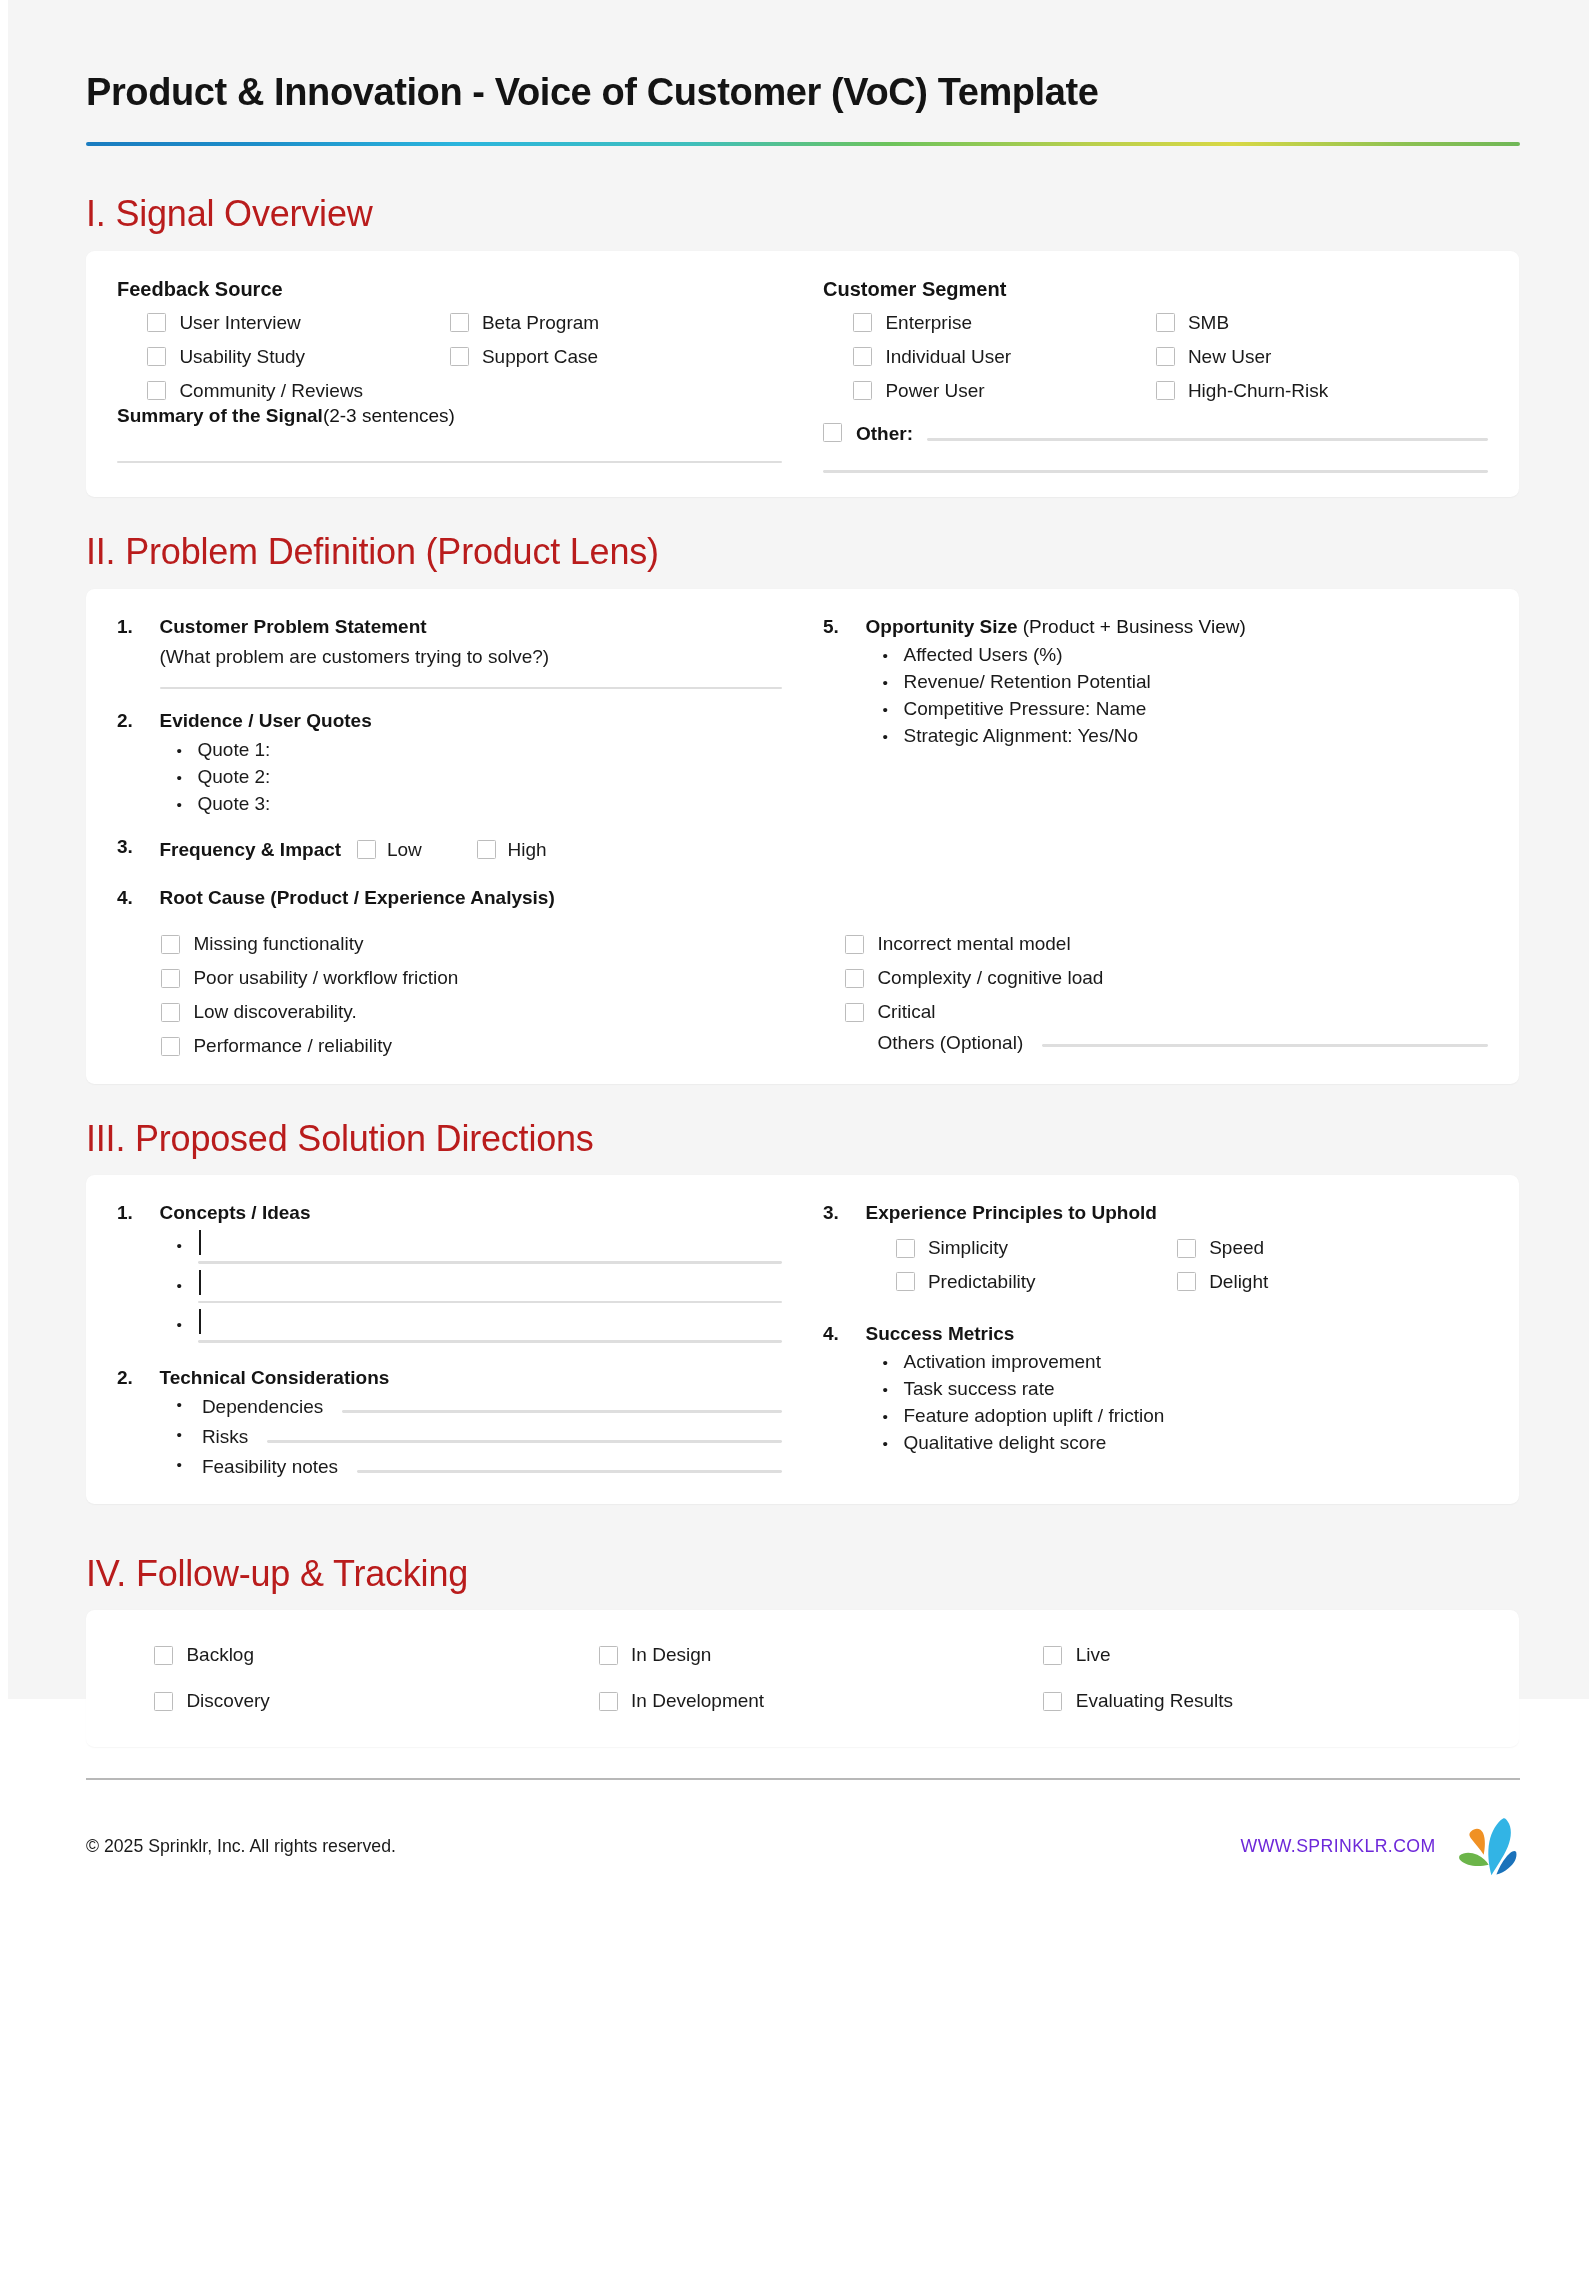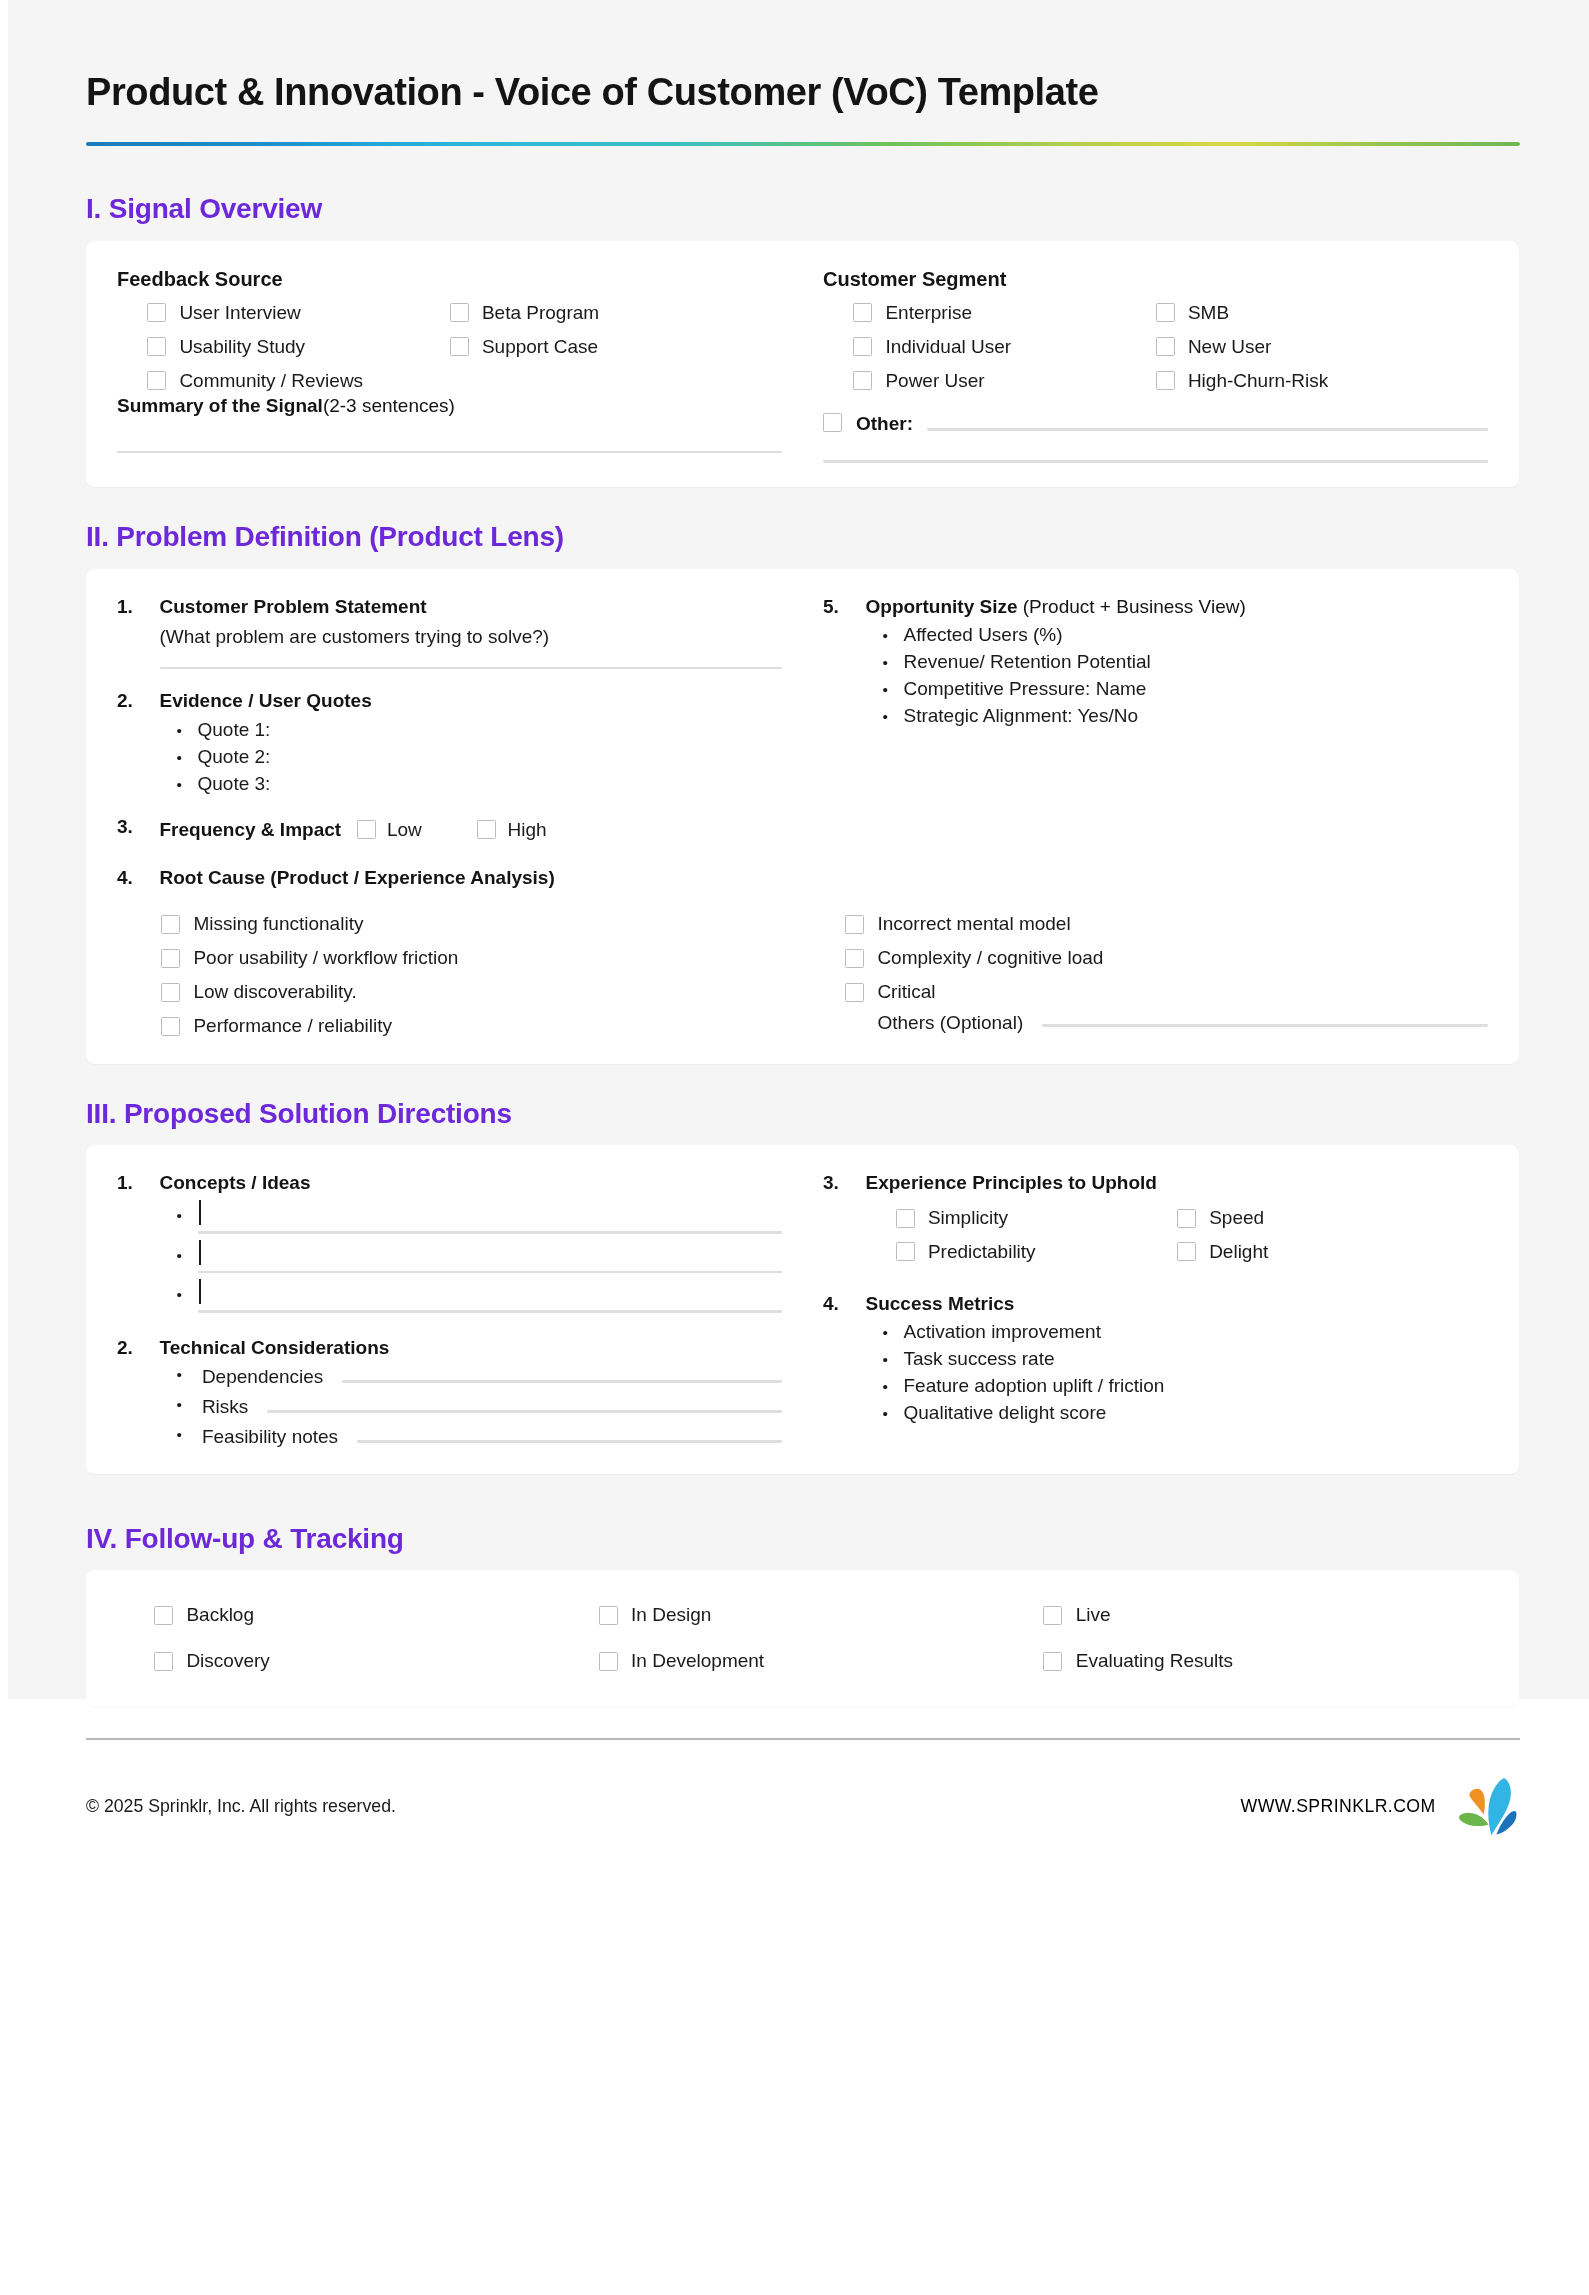--- a/index.html
+++ b/index.html
@@ -43,23 +43,23 @@
     height: 4.2px;
     width: 1434px;
     border-radius: 2.1px;
     background: linear-gradient(to right,
       #1a7cc0 0%, #1d8ec9 12%, #2bb5dd 26%, #3fbfbd 42%,
       #6cc35c 56%, #b9cf4c 70%, #d8d845 80%, #8cc152 92%, #6fb757 100%);
   }
 
   
   .section-heading {
-    font-size: 28px;
-    font-weight: 700;
-    color: #6d28d9;
+    font-size: 36px;
+    font-weight: 400;
+    color: #b91c1c;
     letter-spacing: -0.2px;
   }
 
   .h-i   { margin-top: 47px; }
   .h-ii  { margin-top: 34px; }
   .h-iii { margin-top: 34px; }
   .h-iv  { margin-top: 49px; }
 
   
   .card {
@@ -208,21 +208,21 @@
     display: flex;
     align-items: center;
     justify-content: space-between;
     margin-top: 32.5px;
   }
   .copyright { font-size: 17.7px; color: #1a1a1a; }
   .footer-right { display: flex; align-items: center; gap: 18.4px; }
   .site-url {
     font-size: 17.7px;
     letter-spacing: 0.4px;
-    color: #000000;
+    color: #6d28d9;
     font-weight: 400;
     margin-left: 40px;
   }
   .logo { display: block; }
 </style>
 </head>
 <body>
 
 <div class="page">
 

